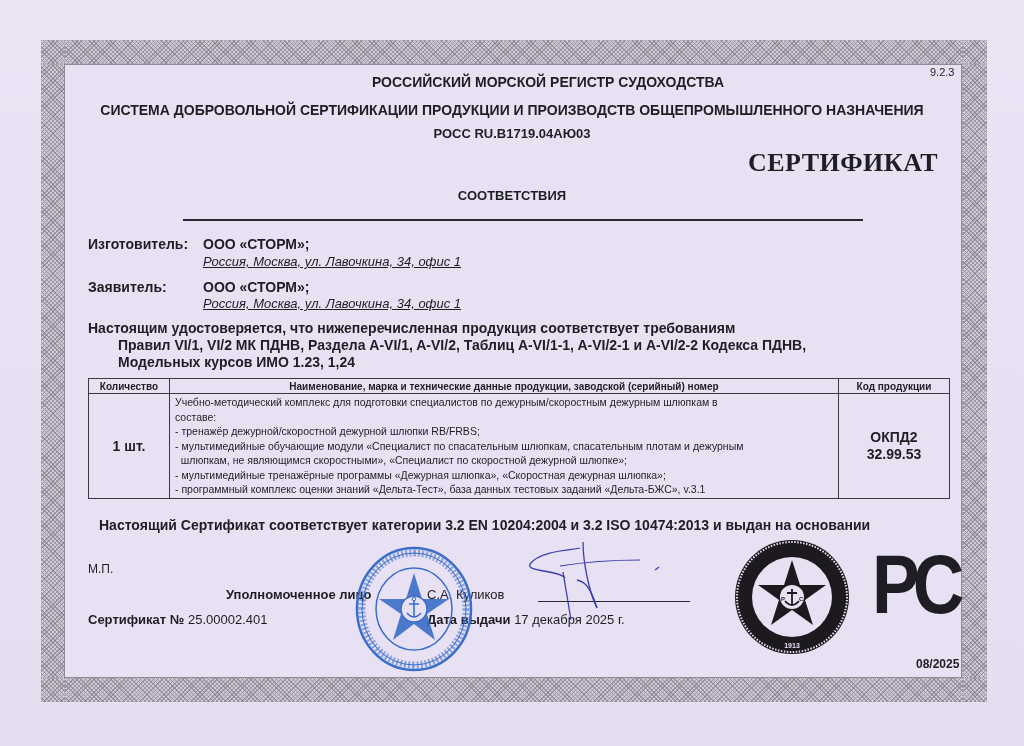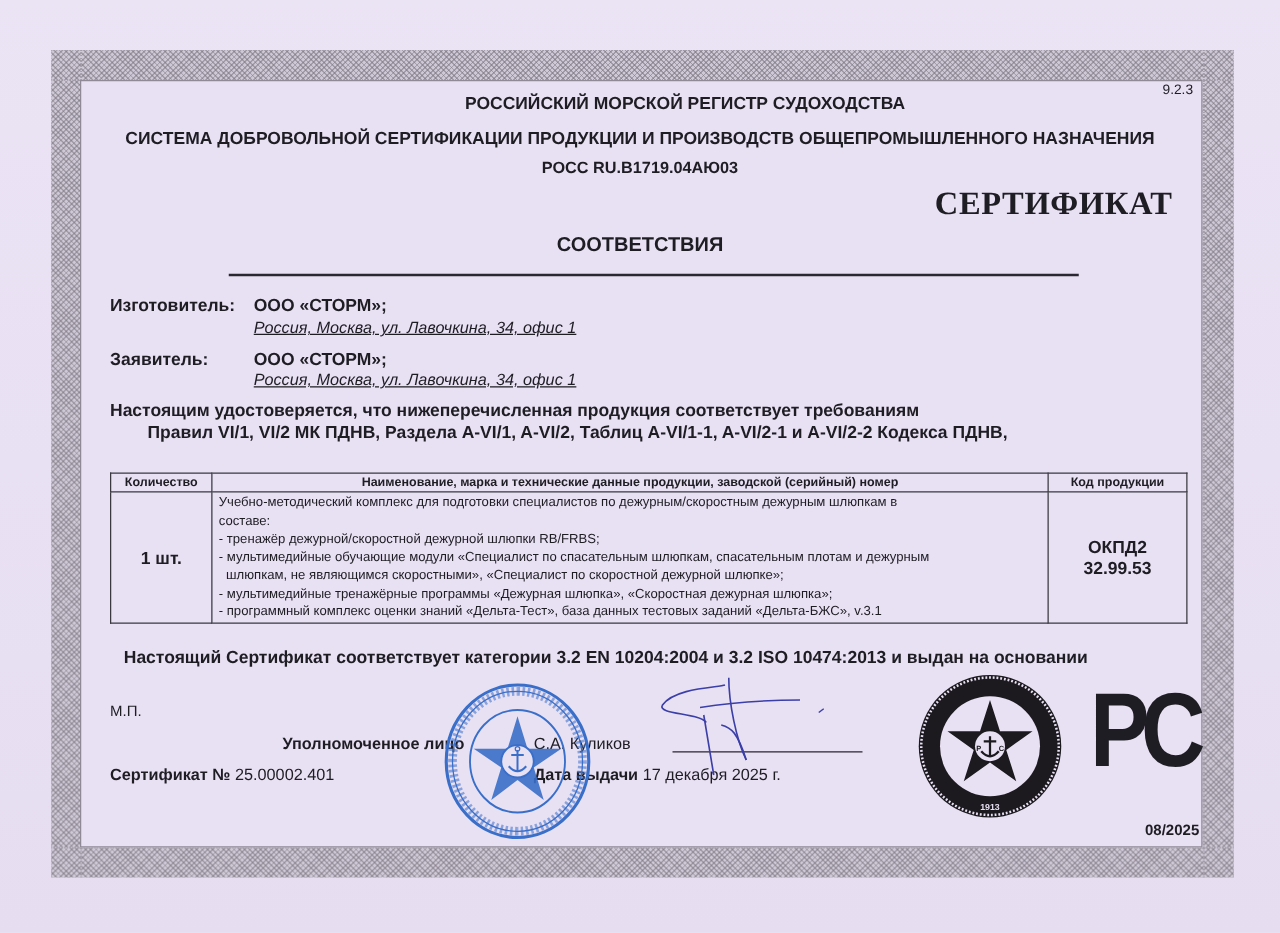--- a/index.html
+++ b/index.html
@@ -34,21 +34,21 @@
       background: #e8e0f3;
       border: 1px solid #8f8a96;
       box-sizing: border-box;
     }
     .abs { position: absolute; white-space: nowrap; }
     .h-org { left: 0; width: 1024px; top: 74px; text-align: center; font-size: 14px; font-weight: bold; padding-left: 36px; }
     .form-no { left: 930px; top: 66px; font-size: 11px; }
     .h-sys { left: 0; width: 1024px; top: 102px; text-align: center; font-size: 14px; font-weight: bold; }
     .h-reg { left: 0; width: 1024px; top: 126px; text-align: center; font-size: 13px; font-weight: bold; }
     .h-title { left: 0; width: 910px; top: 148px; text-align: right; font-size: 26px; font-weight: bold; font-family: "Liberation Serif", serif; letter-spacing: 0.5px; margin-left: 28px; }
-    .h-sub { left: 0; width: 1024px; top: 188px; text-align: center; font-size: 16px; font-weight: bold; }
+    .h-sub { left: 0; width: 1024px; top: 188px; text-align: center; font-size: 13px; font-weight: bold; }
     .rule { left: 183px; top: 219px; width: 680px; height: 0; border-top: 2px solid #2a2730; }
 
     .lbl { font-size: 14px; font-weight: bold; }
     .val-bold { font-size: 14px; font-weight: bold; }
     .addr { font-size: 13px; font-style: italic; text-decoration: underline; }
 
     .cert-text { left: 88px; top: 320px; font-size: 14px; font-weight: bold; line-height: 17px; }
     .cert-text .ind { padding-left: 30px; display: block; }
 
     table.products {
@@ -104,20 +104,21 @@
   <div class="abs val-bold" style="left:203px; top:236px;">ООО «СТОРМ»;</div>
   <div class="abs addr" style="left:203px; top:254px;">Россия, Москва, ул. Лавочкина, 34, офис 1</div>
 
   <div class="abs lbl" style="left:88px; top:279px;">Заявитель:</div>
   <div class="abs val-bold" style="left:203px; top:279px;">ООО «СТОРМ»;</div>
   <div class="abs addr" style="left:203px; top:296px;">Россия, Москва, ул. Лавочкина, 34, офис 1</div>
 
   <div class="abs cert-text">
     <span>Настоящим удостоверяется, что нижеперечисленная продукция соответствует требованиям</span>
     <span class="ind">Правил VI/1, VI/2 МК ПДНВ, Раздела A-VI/1, A-VI/2, Таблиц A-VI/1-1, A-VI/2-1 и A-VI/2-2 Кодекса ПДНВ,</span>
+    <span class="ind">Модельных курсов ИМО 1.23, 1,24</span>
   </div>
 
   <table class="products">
     <thead>
       <tr>
         <th>Количество</th>
         <th>Наименование, марка и технические данные продукции, заводской (серийный) номер</th>
         <th>Код продукции</th>
       </tr>
     </thead>

